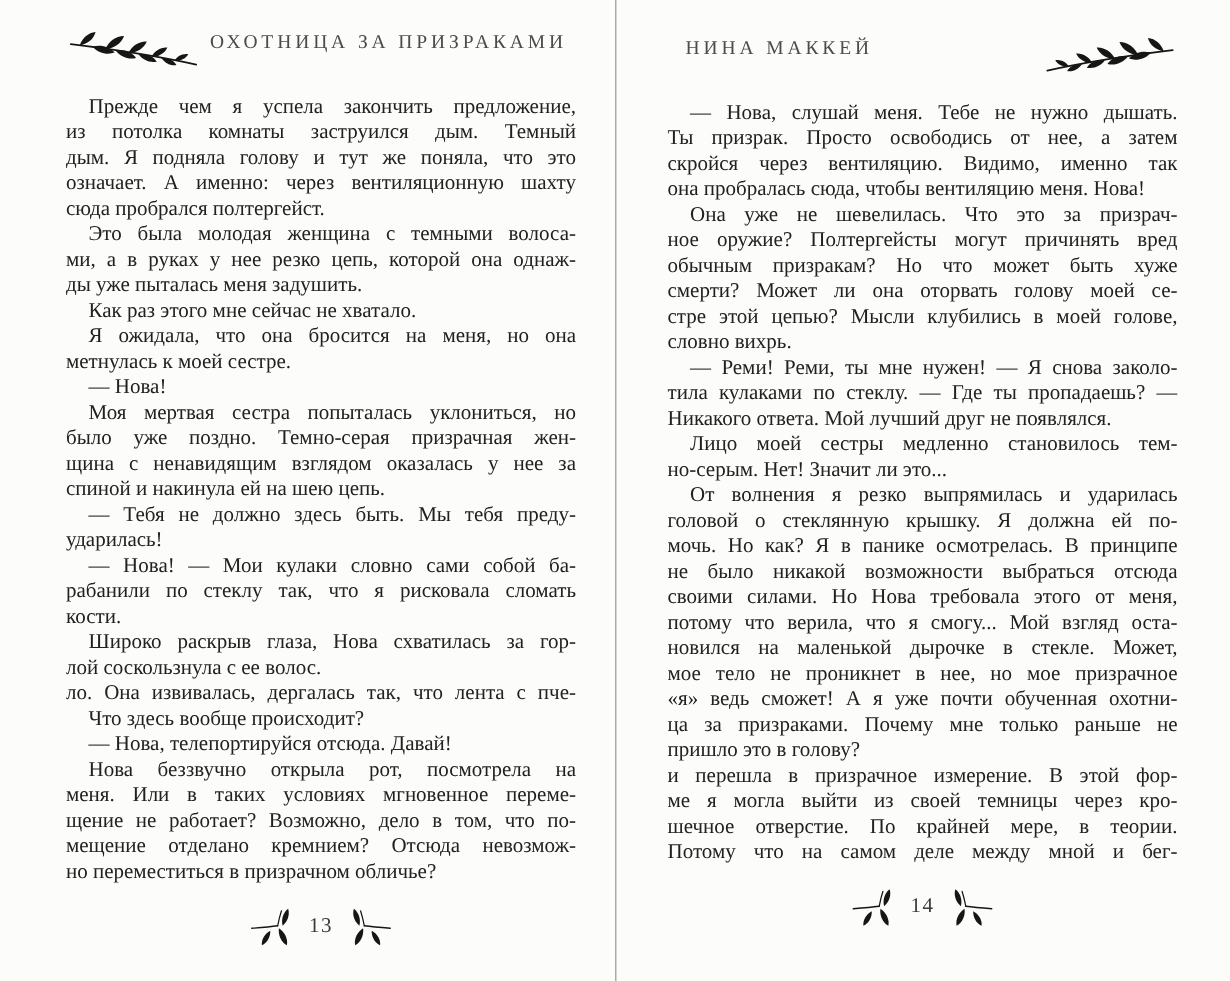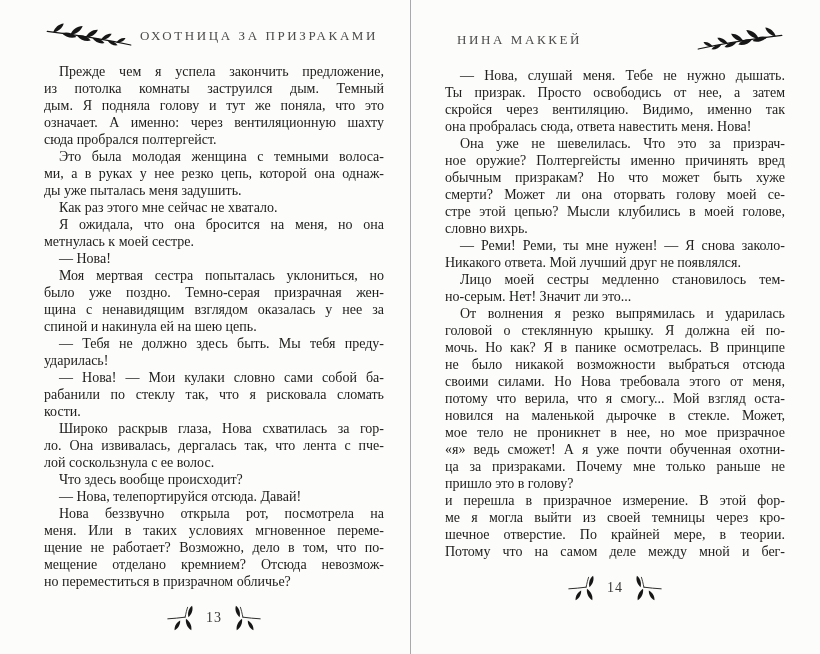--- a/index.html
+++ b/index.html
@@ -22,21 +22,21 @@
   }
   .page{
     width:410px;height:654px;
     box-sizing:border-box;
     display:flex;flex-direction:column;
   }
   .page-left{padding:20px 26px 0 44px;}
   .page-right{padding:24px 35px 0 35px;}
 
   .page-header{
-    display:flex;align-items:center;
+    display:flex;
     height:32px;
     margin-bottom:11px;
     flex:0 0 auto;
   }
   .running-title{
     flex:1;
     font-size:13px;
     letter-spacing:2.6px;
     color:#4b4b4b;
     white-space:nowrap;
@@ -140,22 +140,22 @@
           <div class="line first">— Тебя не должно здесь быть. Мы тебя преду-</div>
           <div class="line end">ударилась!</div>
         </div>
         <div class="para">
           <div class="line first">— Нова! — Мои кулаки словно сами собой ба-</div>
           <div class="line">рабанили по стеклу так, что я рисковала сломать</div>
           <div class="line end">кости.</div>
         </div>
         <div class="para">
           <div class="line first">Широко раскрыв глаза, Нова схватилась за гор-</div>
+          <div class="line end">лой соскользнула с ее волос.</div>
           <div class="line">ло. Она извивалась, дергалась так, что лента с пче-</div>
-          <div class="line end">лой соскользнула с ее волос.</div>
         </div>
         <div class="para">
           <div class="line first end">Что здесь вообще происходит?</div>
         </div>
         <div class="para">
           <div class="line first end">— Нова, телепортируйся отсюда. Давай!</div>
         </div>
         <div class="para">
           <div class="line first">Нова беззвучно открыла рот, посмотрела на</div>
           <div class="line">меня. Или в таких условиях мгновенное переме-</div>
@@ -207,32 +207,33 @@
           <use href="#leaf" transform="translate(92 12) rotate(-50) scale(0.95)"></use>
         </svg>
       </span>
     </header>
 
     <div class="page-body" id="right-body">
         <div class="para">
           <div class="line first">— Нова, слушай меня. Тебе не нужно дышать.</div>
           <div class="line">Ты призрак. Просто освободись от нее, а затем</div>
           <div class="line">скройся через вентиляцию. Видимо, именно так</div>
-          <div class="line end">она пробралась сюда, ответа навестить меня. Нова!</div>
+          <div class="line end">она пробралась сюда, чтобы вентиляцию меня. Нова!</div>
         </div>
         <div class="para">
           <div class="line first">Она уже не шевелилась. Что это за призрач-</div>
-          <div class="line">ное оружие? Полтергейсты именно причинять вред</div>
+          <div class="line">ное оружие? Полтергейсты могут причинять вред</div>
           <div class="line">обычным призракам? Но что может быть хуже</div>
           <div class="line">смерти? Может ли она оторвать голову моей се-</div>
           <div class="line">стре этой цепью? Мысли клубились в моей голове,</div>
           <div class="line end">словно вихрь.</div>
         </div>
         <div class="para">
           <div class="line first">— Реми! Реми, ты мне нужен! — Я снова заколо-</div>
+          <div class="line">тила кулаками по стеклу. — Где ты пропадаешь? —</div>
           <div class="line end">Никакого ответа. Мой лучший друг не появлялся.</div>
         </div>
         <div class="para">
           <div class="line first">Лицо моей сестры медленно становилось тем-</div>
           <div class="line end">но-серым. Нет! Значит ли это...</div>
         </div>
         <div class="para">
           <div class="line first">От волнения я резко выпрямилась и ударилась</div>
           <div class="line">головой о стеклянную крышку. Я должна ей по-</div>
           <div class="line">мочь. Но как? Я в панике осмотрелась. В принципе</div>

